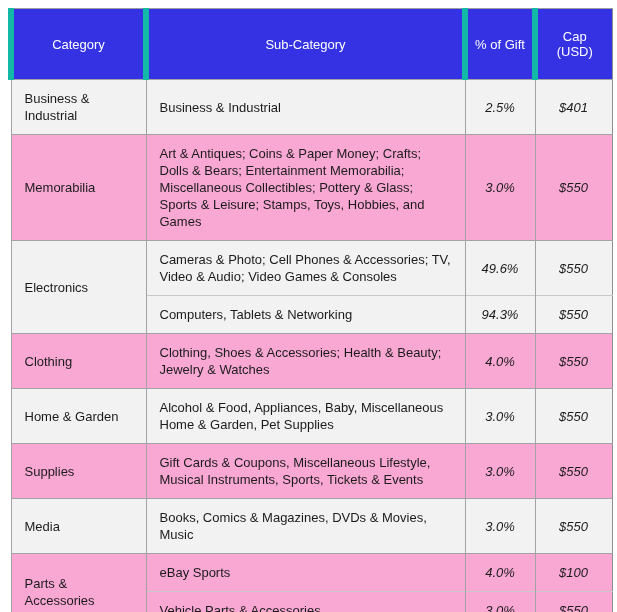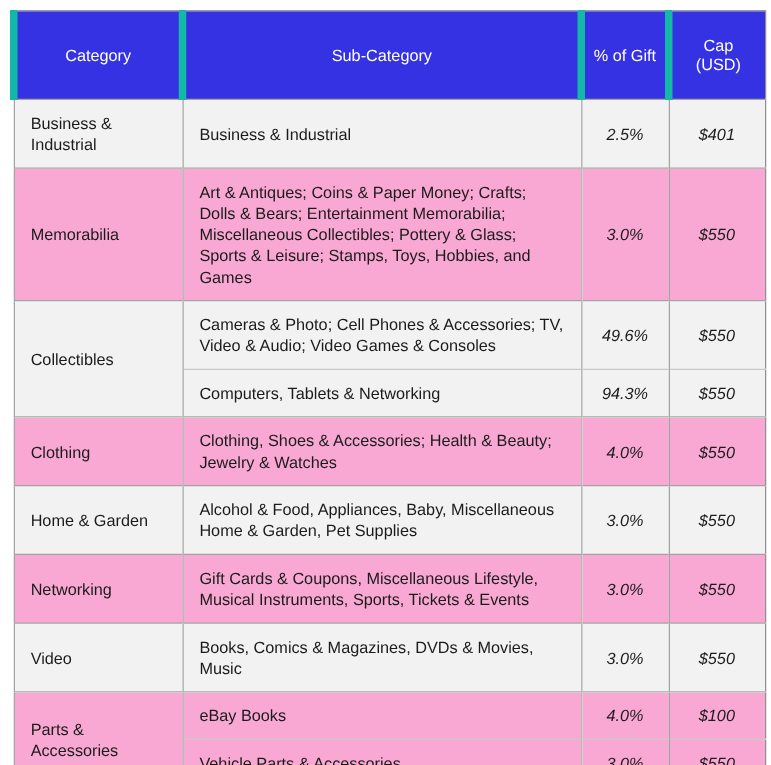--- a/index.html
+++ b/index.html
@@ -81,21 +81,21 @@
         <td class="num">2.5%</td>
         <td class="num">$401</td>
       </tr>
       <tr>
         <td>Memorabilia</td>
         <td>Art &amp; Antiques; Coins &amp; Paper Money; Crafts; Dolls &amp; Bears; Entertainment Memorabilia; Miscellaneous Collectibles; Pottery &amp; Glass; Sports &amp; Leisure; Stamps, Toys, Hobbies, and Games</td>
         <td class="num">3.0%</td>
         <td class="num">$550</td>
       </tr>
       <tr class="shade">
-        <td rowspan="2">Collectibles</td>
+        <td rowspan="2">Electronics</td>
         <td>Cameras &amp; Photo; Cell Phones &amp; Accessories; TV, Video &amp; Audio; Video Games &amp; Consoles</td>
         <td class="num">49.6%</td>
         <td class="num">$550</td>
       </tr>
       <tr class="shade">
         <td class="split">Computers, Tablets &amp; Networking</td>
         <td class="num split">94.3%</td>
         <td class="num split">$550</td>
       </tr>
       <tr>
@@ -104,34 +104,34 @@
         <td class="num">4.0%</td>
         <td class="num">$550</td>
       </tr>
       <tr class="shade">
         <td>Home &amp; Garden</td>
         <td>Alcohol &amp; Food, Appliances, Baby, Miscellaneous Home &amp; Garden, Pet Supplies</td>
         <td class="num">3.0%</td>
         <td class="num">$550</td>
       </tr>
       <tr>
-        <td>Networking</td>
+        <td>Supplies</td>
         <td>Gift Cards &amp; Coupons, Miscellaneous Lifestyle, Musical Instruments, Sports, Tickets &amp; Events</td>
         <td class="num">3.0%</td>
         <td class="num">$550</td>
       </tr>
       <tr class="shade">
-        <td>Video</td>
+        <td>Media</td>
         <td>Books, Comics &amp; Magazines, DVDs &amp; Movies, Music</td>
         <td class="num">3.0%</td>
         <td class="num">$550</td>
       </tr>
       <tr>
         <td rowspan="2">Parts &amp; Accessories</td>
-        <td>eBay Books</td>
+        <td>eBay Sports</td>
         <td class="num">4.0%</td>
         <td class="num">$100</td>
       </tr>
       <tr>
         <td class="split">Vehicle Parts &amp; Accessories</td>
         <td class="num split">3.0%</td>
         <td class="num split">$550</td>
       </tr>
 
     </tbody>

